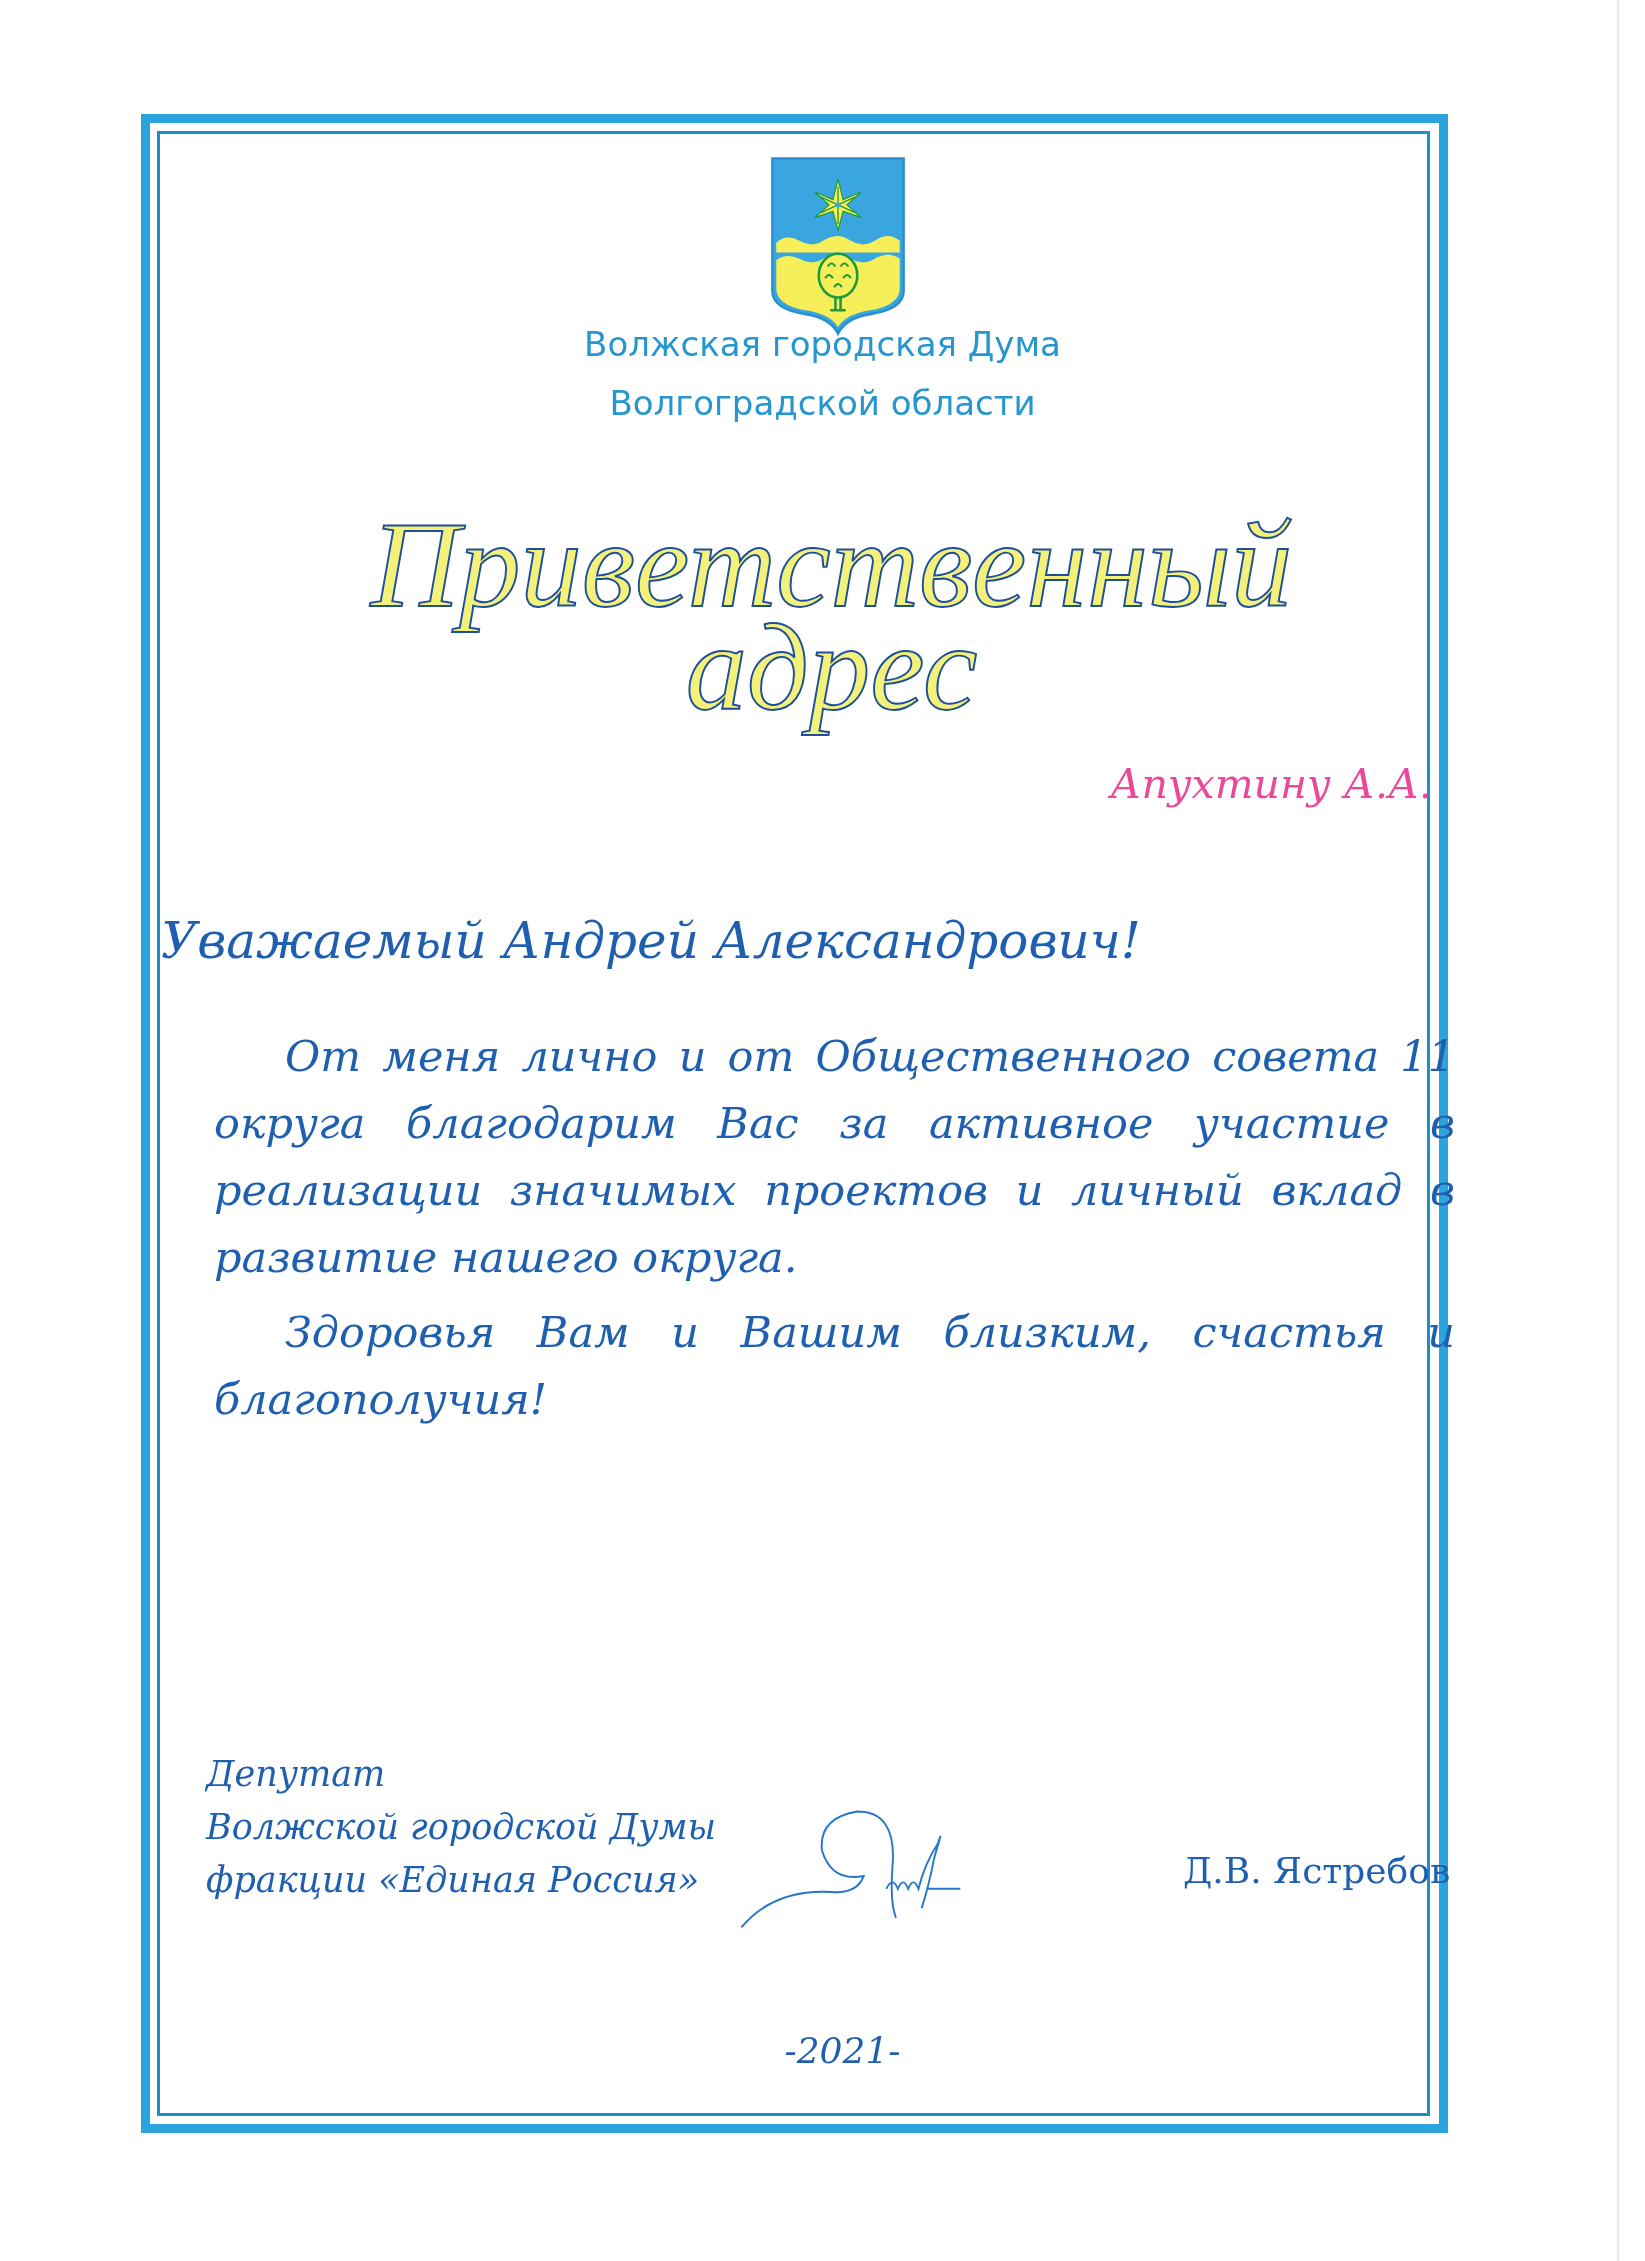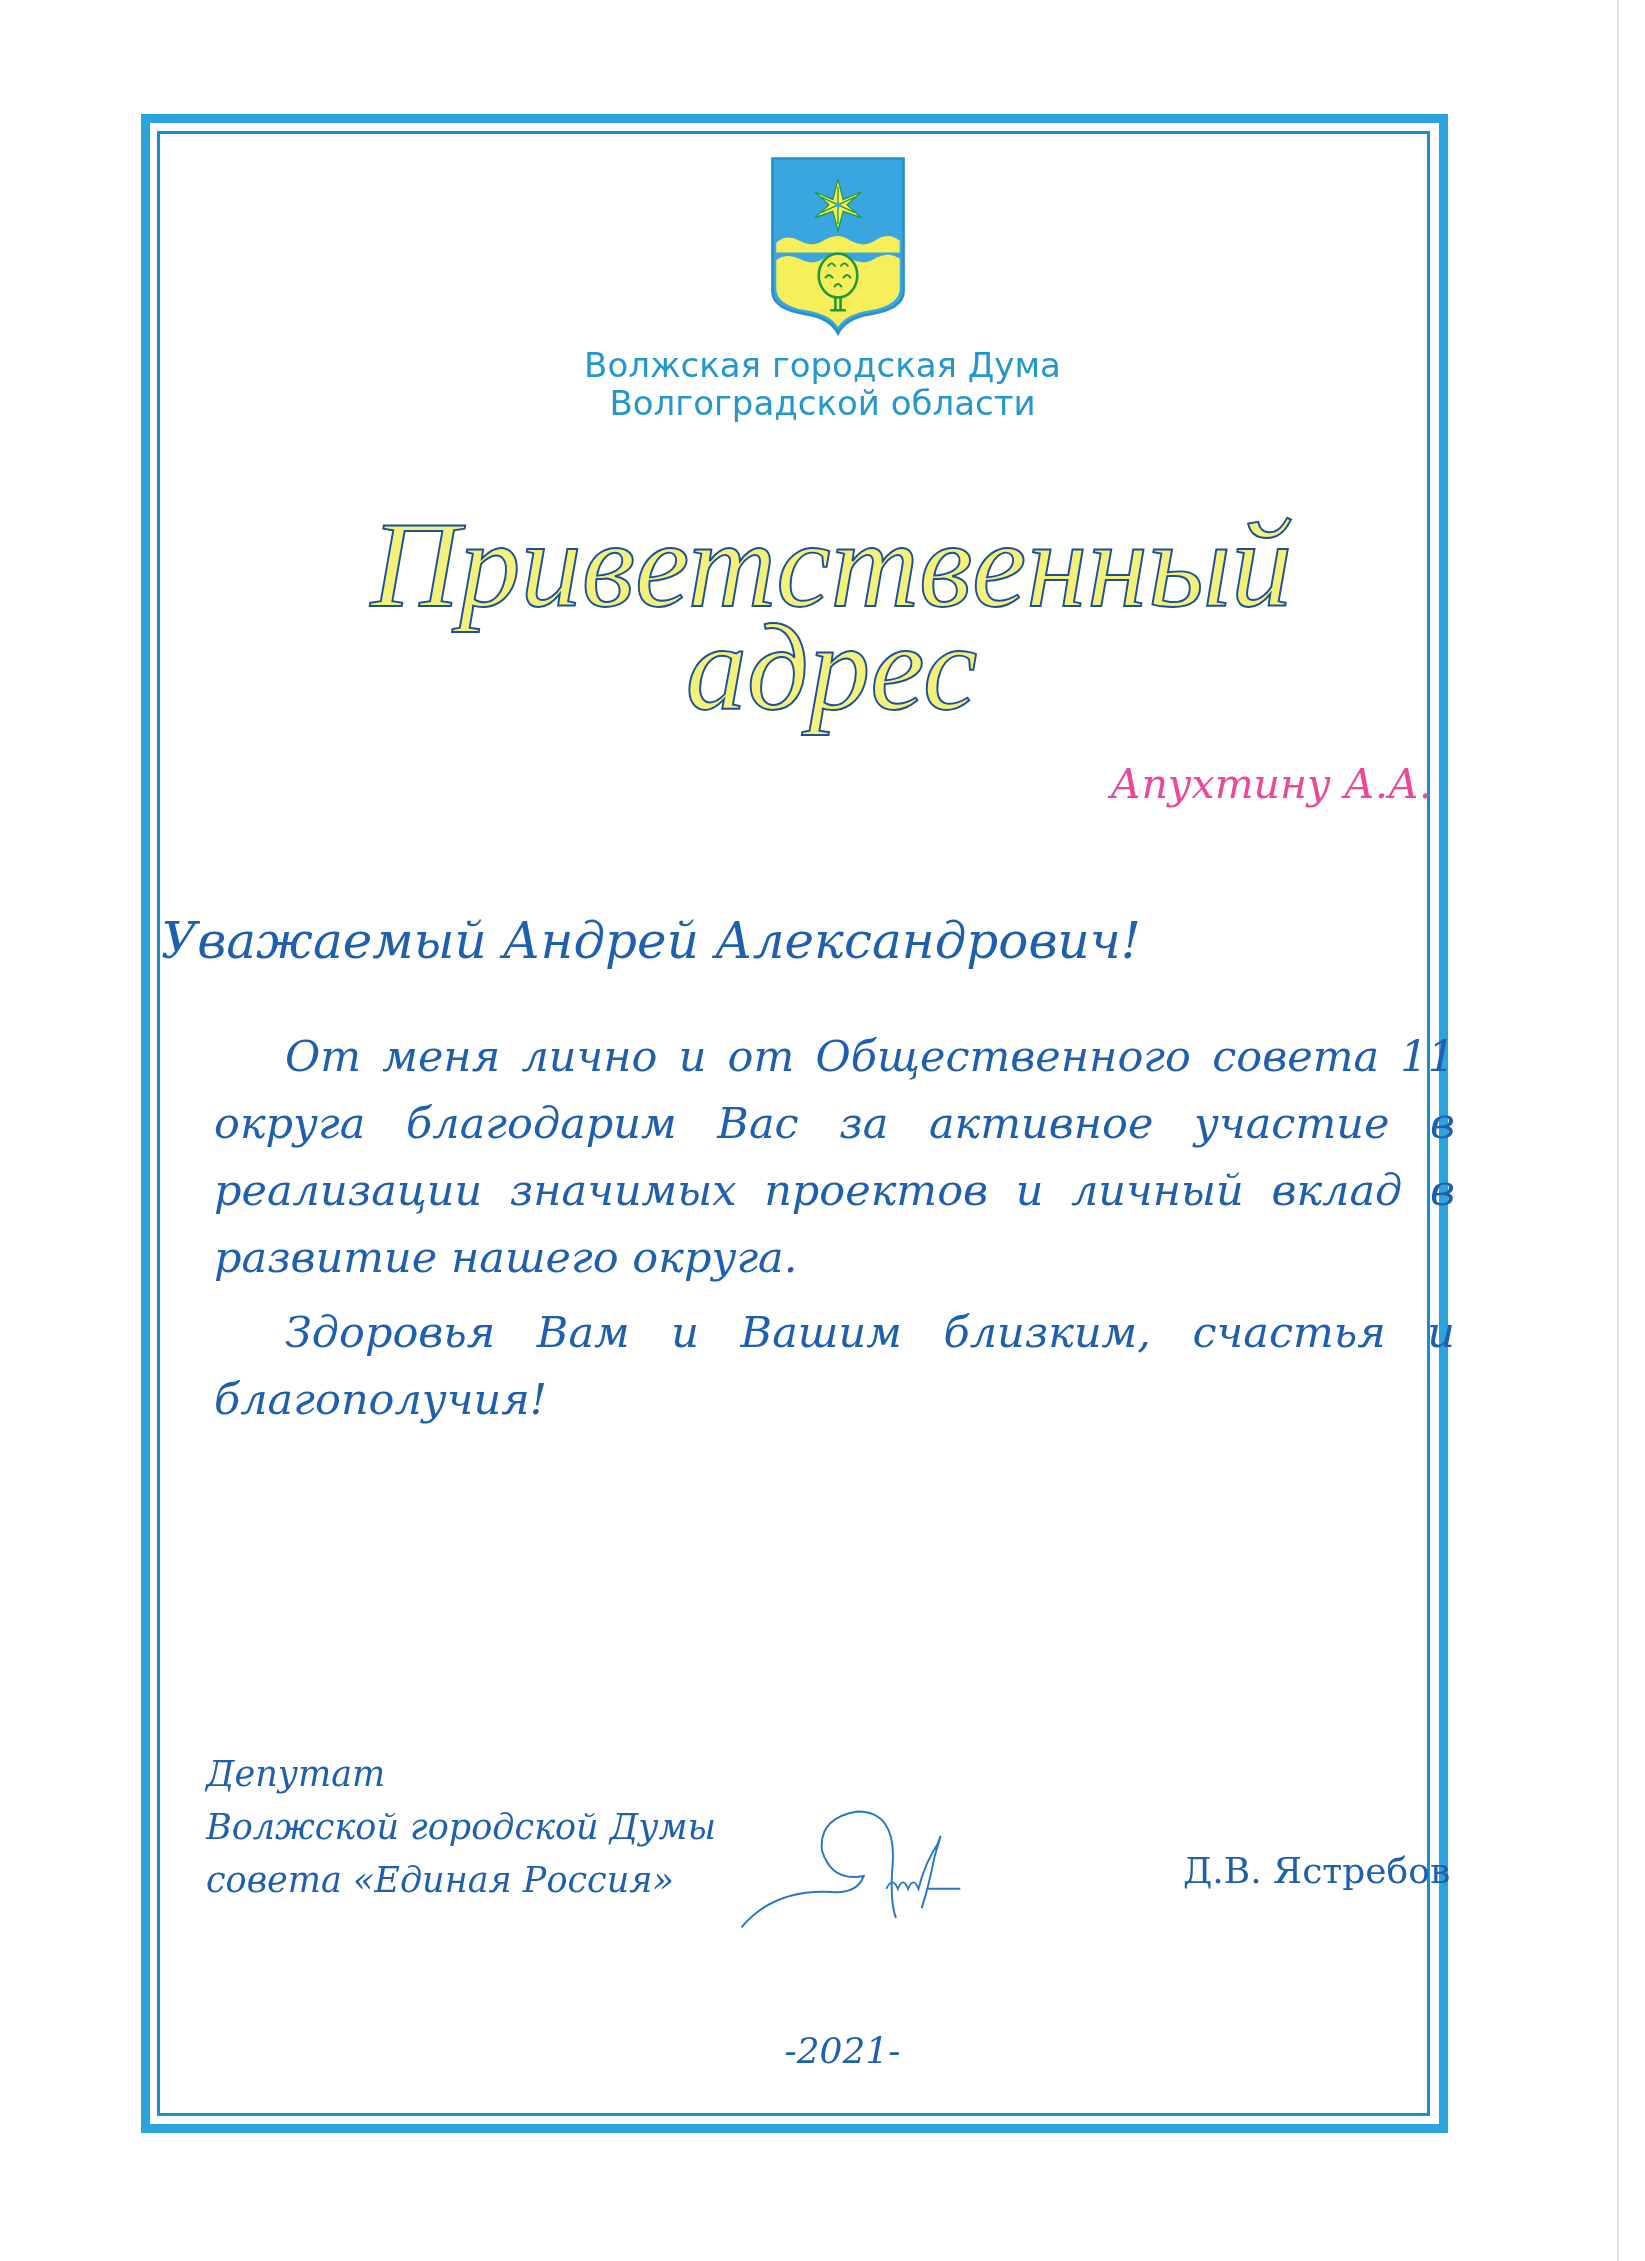--- a/index.html
+++ b/index.html
@@ -16,21 +16,21 @@
     }
     .frame-inner {
       position:absolute; left:157px; top:131px; width:1273px; height:1985px;
       border:3.2px solid #1a8fcc; box-sizing:border-box;
     }
     .emblem { position:absolute; left:767px; top:156px; width:142px; height:180px; }
     .org {
       position:absolute; left:0; width:1645px; text-align:center;
       color:#2696cf; font-family:"DejaVu Sans", sans-serif; font-size:34px; line-height:41px;
     }
-    .org.l1 { top:345px;text-align:center; }
+    .org.l1 { top:324px;text-align:center; }
     .org.l2 { top:383px; }
     .title-svg { position:absolute; left:0; top:496px; width:1645px; height:258px; }
     .addressee {
       position:absolute; right:213px; top:748px; color:#ec4899;
       font-style:italic; font-size:41px; font-family:"DejaVu Serif", serif;margin-top:12px;
     }
     .salutation {
       position:absolute; left:0; width:1302px; top:912px; text-align:center;
       color:#1f5fb0; font-style:italic; font-size:50px; font-family:"DejaVu Serif", serif;
     }
@@ -92,21 +92,21 @@
 <div class="salutation">Уважаемый Андрей Александрович!</div>
 
 <div class="body-text">
   <p>От меня лично и от Общественного совета 11 округа благодарим Вас за активное участие в реализации значимых проектов и личный вклад в развитие нашего округа.</p>
   <p>Здоровья Вам и Вашим близким, счастья и благополучия!</p>
 </div>
 
 <div class="sign-left">
   <div>Депутат</div>
   <div>Волжской городской Думы</div>
-  <div>совета «Единая Россия»</div>
+  <div>фракции «Единая Россия»</div>
 </div>
 
 <svg class="signature" viewBox="0 0 480 200">
   <path d="M10,190 Q60,130 150,135 Q190,138 200,110 Q150,120 135,70 Q130,20 190,10 Q250,10 245,90 Q240,150 250,175 M235,130 q10,-20 18,0 q8,-20 16,0 q8,-20 16,0 q10,-40 30,-70 q10,-30 -5,20 q-10,50 -20,80 M300,130 H350" stroke="#2677c9" stroke-width="3" fill="none"></path>
 </svg>
 
 <div class="sign-name">Д.В. Ястребов</div>
 
 <div class="year">-2021-</div>
 

